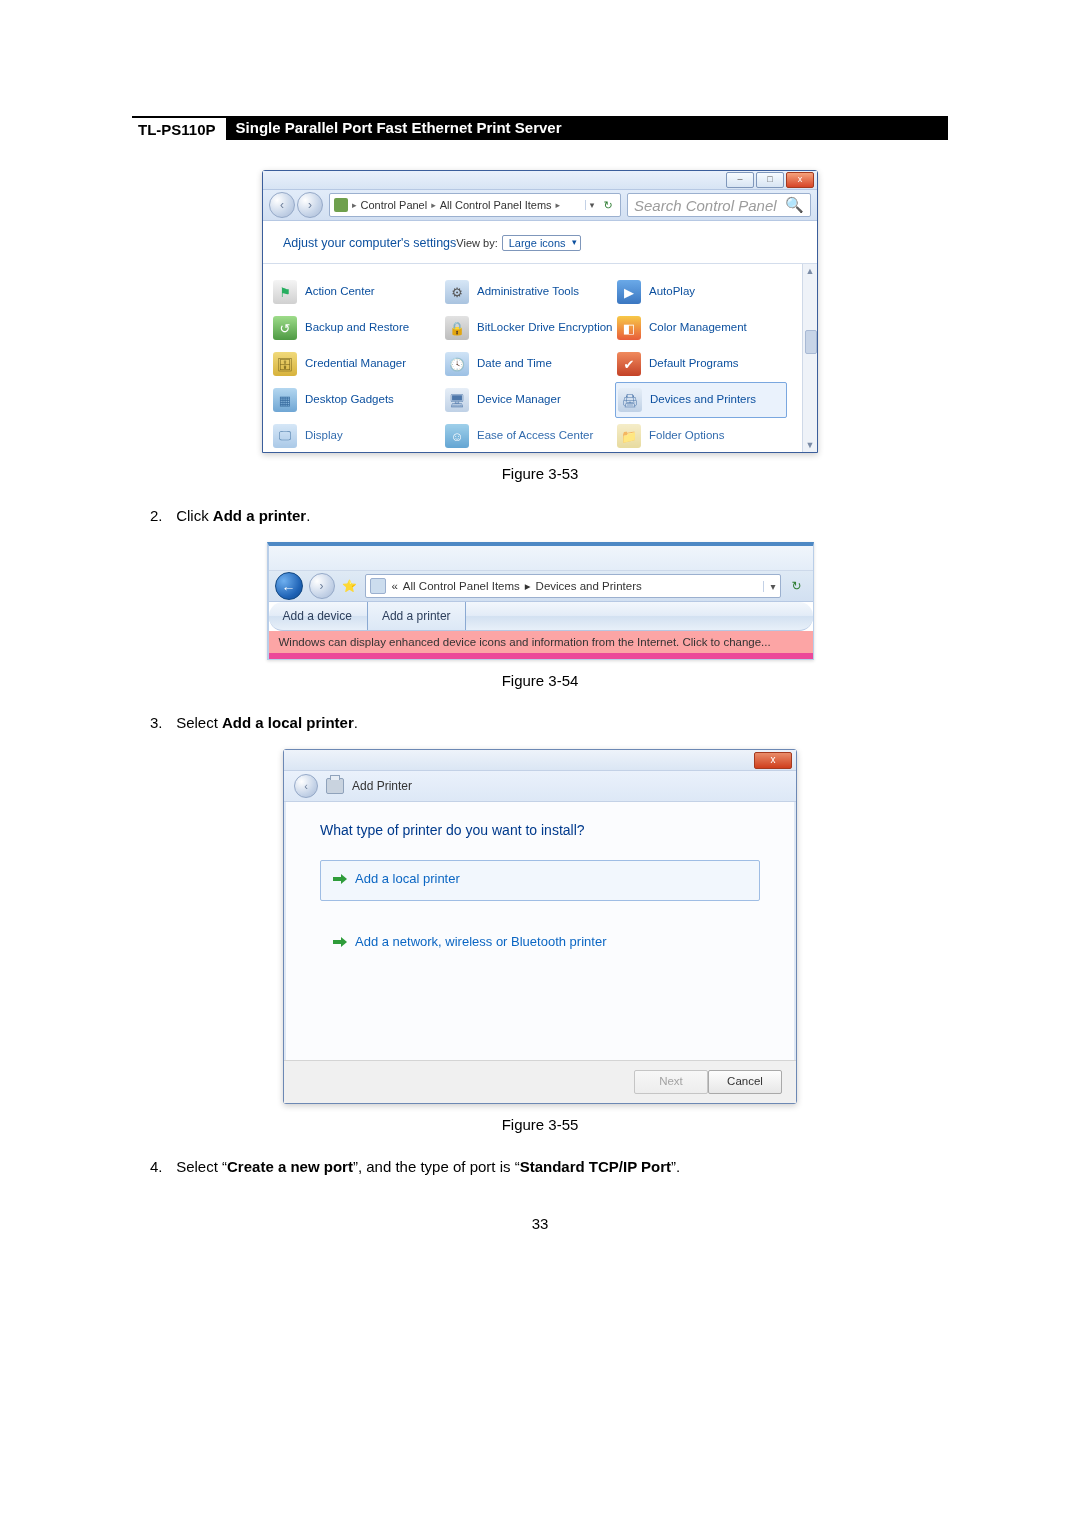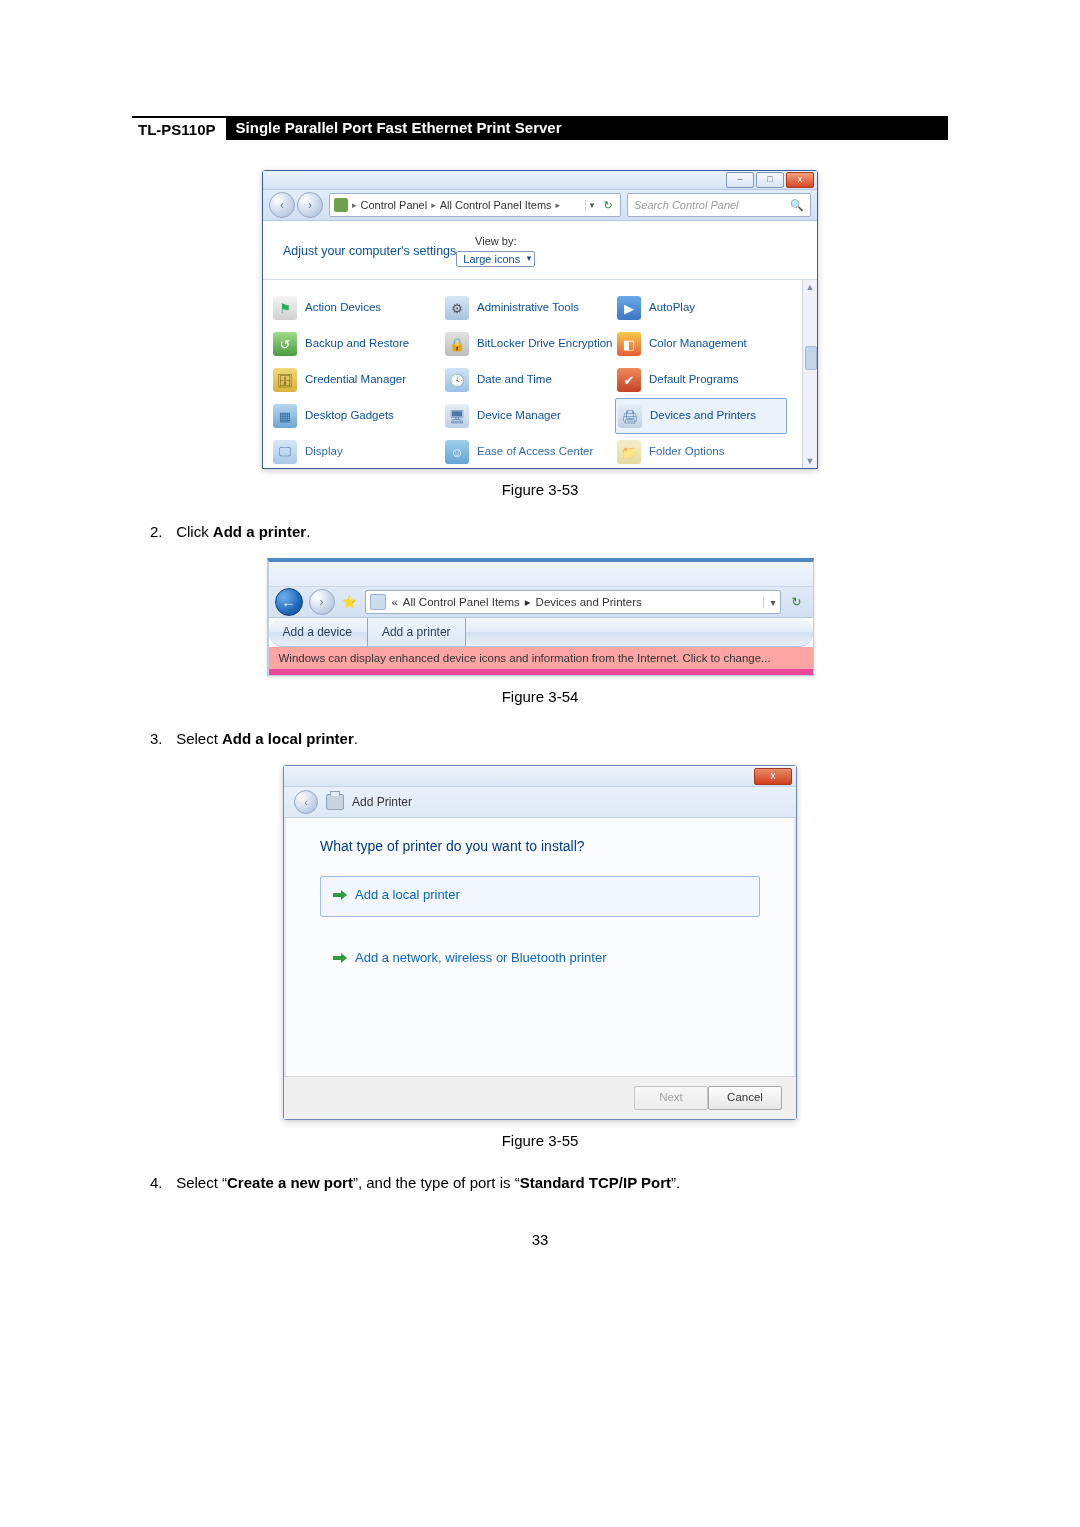--- a/index.html
+++ b/index.html
@@ -150,35 +150,35 @@
     padding-left: 6px;
   }
   .addr-dd { width: 12px; text-align: center; color: #555; font-size: 9px; border-left: 1px solid #c3d1e6; }
   .addr-refresh { width: 16px; text-align: center; color: #2e7d32; font-size: 11px; }
   .search-bar {
     width: 170px; height: 22px;
     background: #fff;
     border: 1px solid #9bb0cf;
     border-radius: 2px;
     display: flex; align-items: center; justify-content: space-between;
-    font-size: 11px; color: #9c9c9c; font-style: italic;
+    font-size: 15px; color: #9c9c9c; font-style: italic;
     padding: 0 6px;
   }
   .search-bar .mag { color: #3b77c1; font-style: normal; }
 
   .cp-sub {
     display: flex; align-items: center; justify-content: flex-start;
     padding: 14px 20px 12px 20px;
     color: #0b4f9e;
     font-size: 12.5px;
     background: #fff;
   }
   .viewby {
     font-size: 11px; color: #333;
-    display: flex; align-items: center; gap: 4px; flex-direction: column;
+    display: flex; align-items: center; gap: 4px;
   }
   .viewby-select {
     border: 1px solid #7f97bb;
     color: #0b4f9e;
     padding: 1px 14px 1px 6px;
     font-size: 11px;
     position: relative;
     border-radius: 2px;
   }
   .viewby-select::after {
@@ -485,21 +485,21 @@
       <span class="viewby">
         <span>View by:</span>
         <span class="viewby-select">Large icons</span>
       </span>
     </div>
 
     <div class="cp-body">
       <div class="cp-grid">
         <div class="cp-item">
           <span class="cp-icon" style="background:linear-gradient(#f4f4f4,#d0d0d0);color:#27ae60">⚑</span>
-          <span class="cp-label">Action Devices</span>
+          <span class="cp-label">Action Center</span>
         </div>
         <div class="cp-item">
           <span class="cp-icon" style="background:linear-gradient(#d6e6f6,#a9c3df);color:#555">⚙</span>
           <span class="cp-label">Administrative Tools</span>
         </div>
         <div class="cp-item">
           <span class="cp-icon" style="background:linear-gradient(#6aa9e8,#3b77c1)">▶</span>
           <span class="cp-label">AutoPlay</span>
         </div>
 

